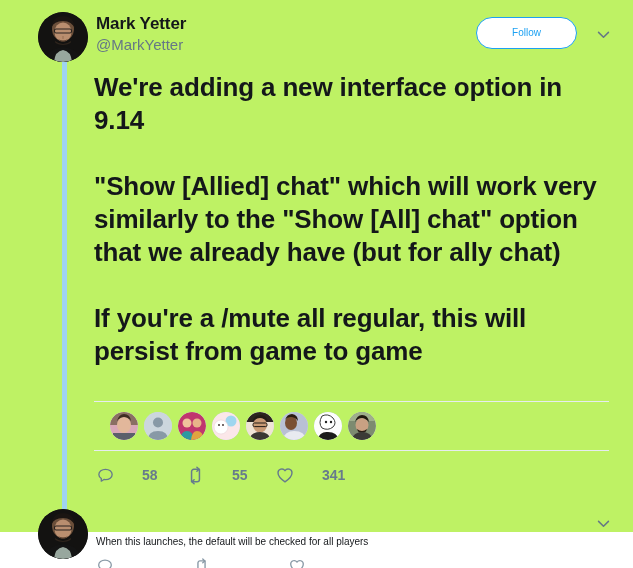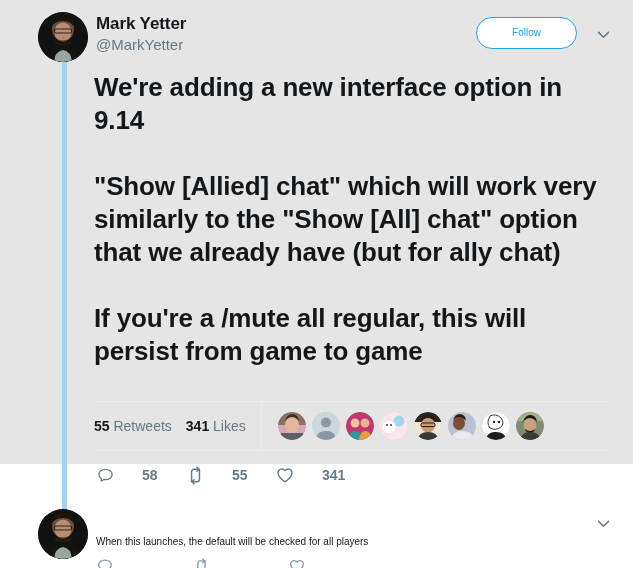--- a/index.html
+++ b/index.html
@@ -9,22 +9,22 @@
     height: 568px;
     overflow: hidden;
     background: #ffffff;
     font-family: "Liberation Sans", sans-serif;
     -webkit-font-smoothing: antialiased;
   }
 
   .tweet-page {
     position: relative;
     width: 633px;
-    height: 464px;
-    background: #e5e5e5;
+    height: 532px;
+    background: #bef264;
   }
 
   
   .thread-line {
     position: absolute;
     left: 62px;
     top: 60px;
     width: 5px;
     height: 452px;
     background: #9fd3f0;
@@ -318,24 +318,20 @@
     </div>
 
     <div class="tweet-text">We're adding a new interface option in 9.14
 
 "Show [Allied] chat" which will work very similarly to the "Show [All] chat" option that we already have (but for ally chat)
 
 If you're a /mute all regular, this will persist from game to game</div>
 
 
     <div class="stats-row">
-      <div class="stats-left">
-        <span class="stat"><span class="num">55</span> <span>Retweets</span></span>
-        <span class="stat"><span class="num">341</span> <span>Likes</span></span>
-      </div>
 
       <div class="facepile">
         <div class="face">
           <svg viewBox="0 0 28 28">
               <defs>
                 <clipPath id="f1">
                   <circle cx="14" cy="14" r="14"></circle>
                 </clipPath>
               </defs>
               <g clip-path="url(#f1)">

